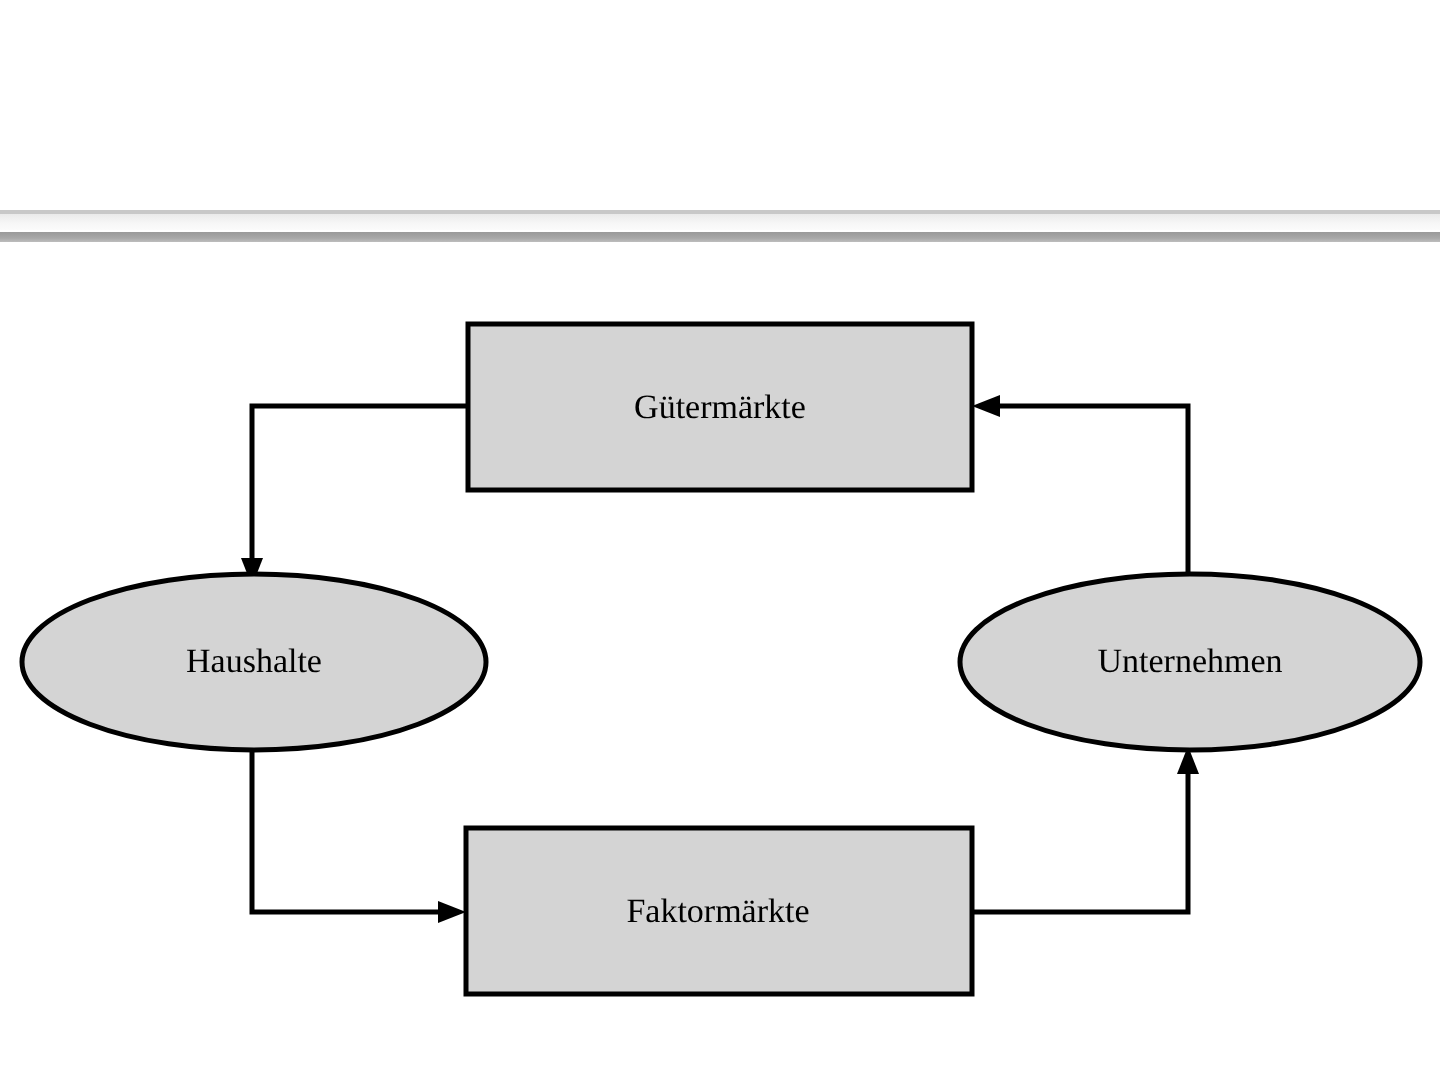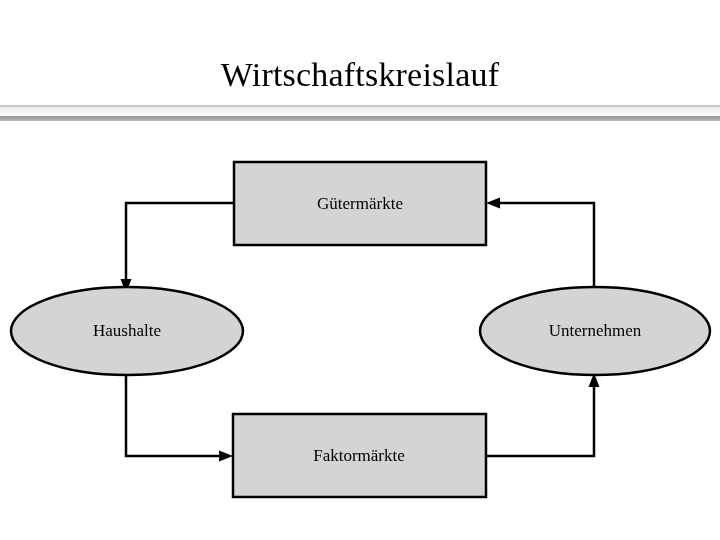--- a/index.html
+++ b/index.html
@@ -100,21 +100,20 @@
   .arrowhead {
     fill: #000000;
     stroke: none;
   }
 </style>
 </head>
 <body>
 
 <div id="slide">
 
-  <div id="slide-title">Wirtschaftskreislauf</div>
 
   <div id="title-divider">
     <div class="band-top"></div>
     <div class="band-light"></div>
     <div class="band-hair"></div>
     <div class="band-dark"></div>
     <div class="band-bottom"></div>
   </div>
 
   <div id="diagram">

